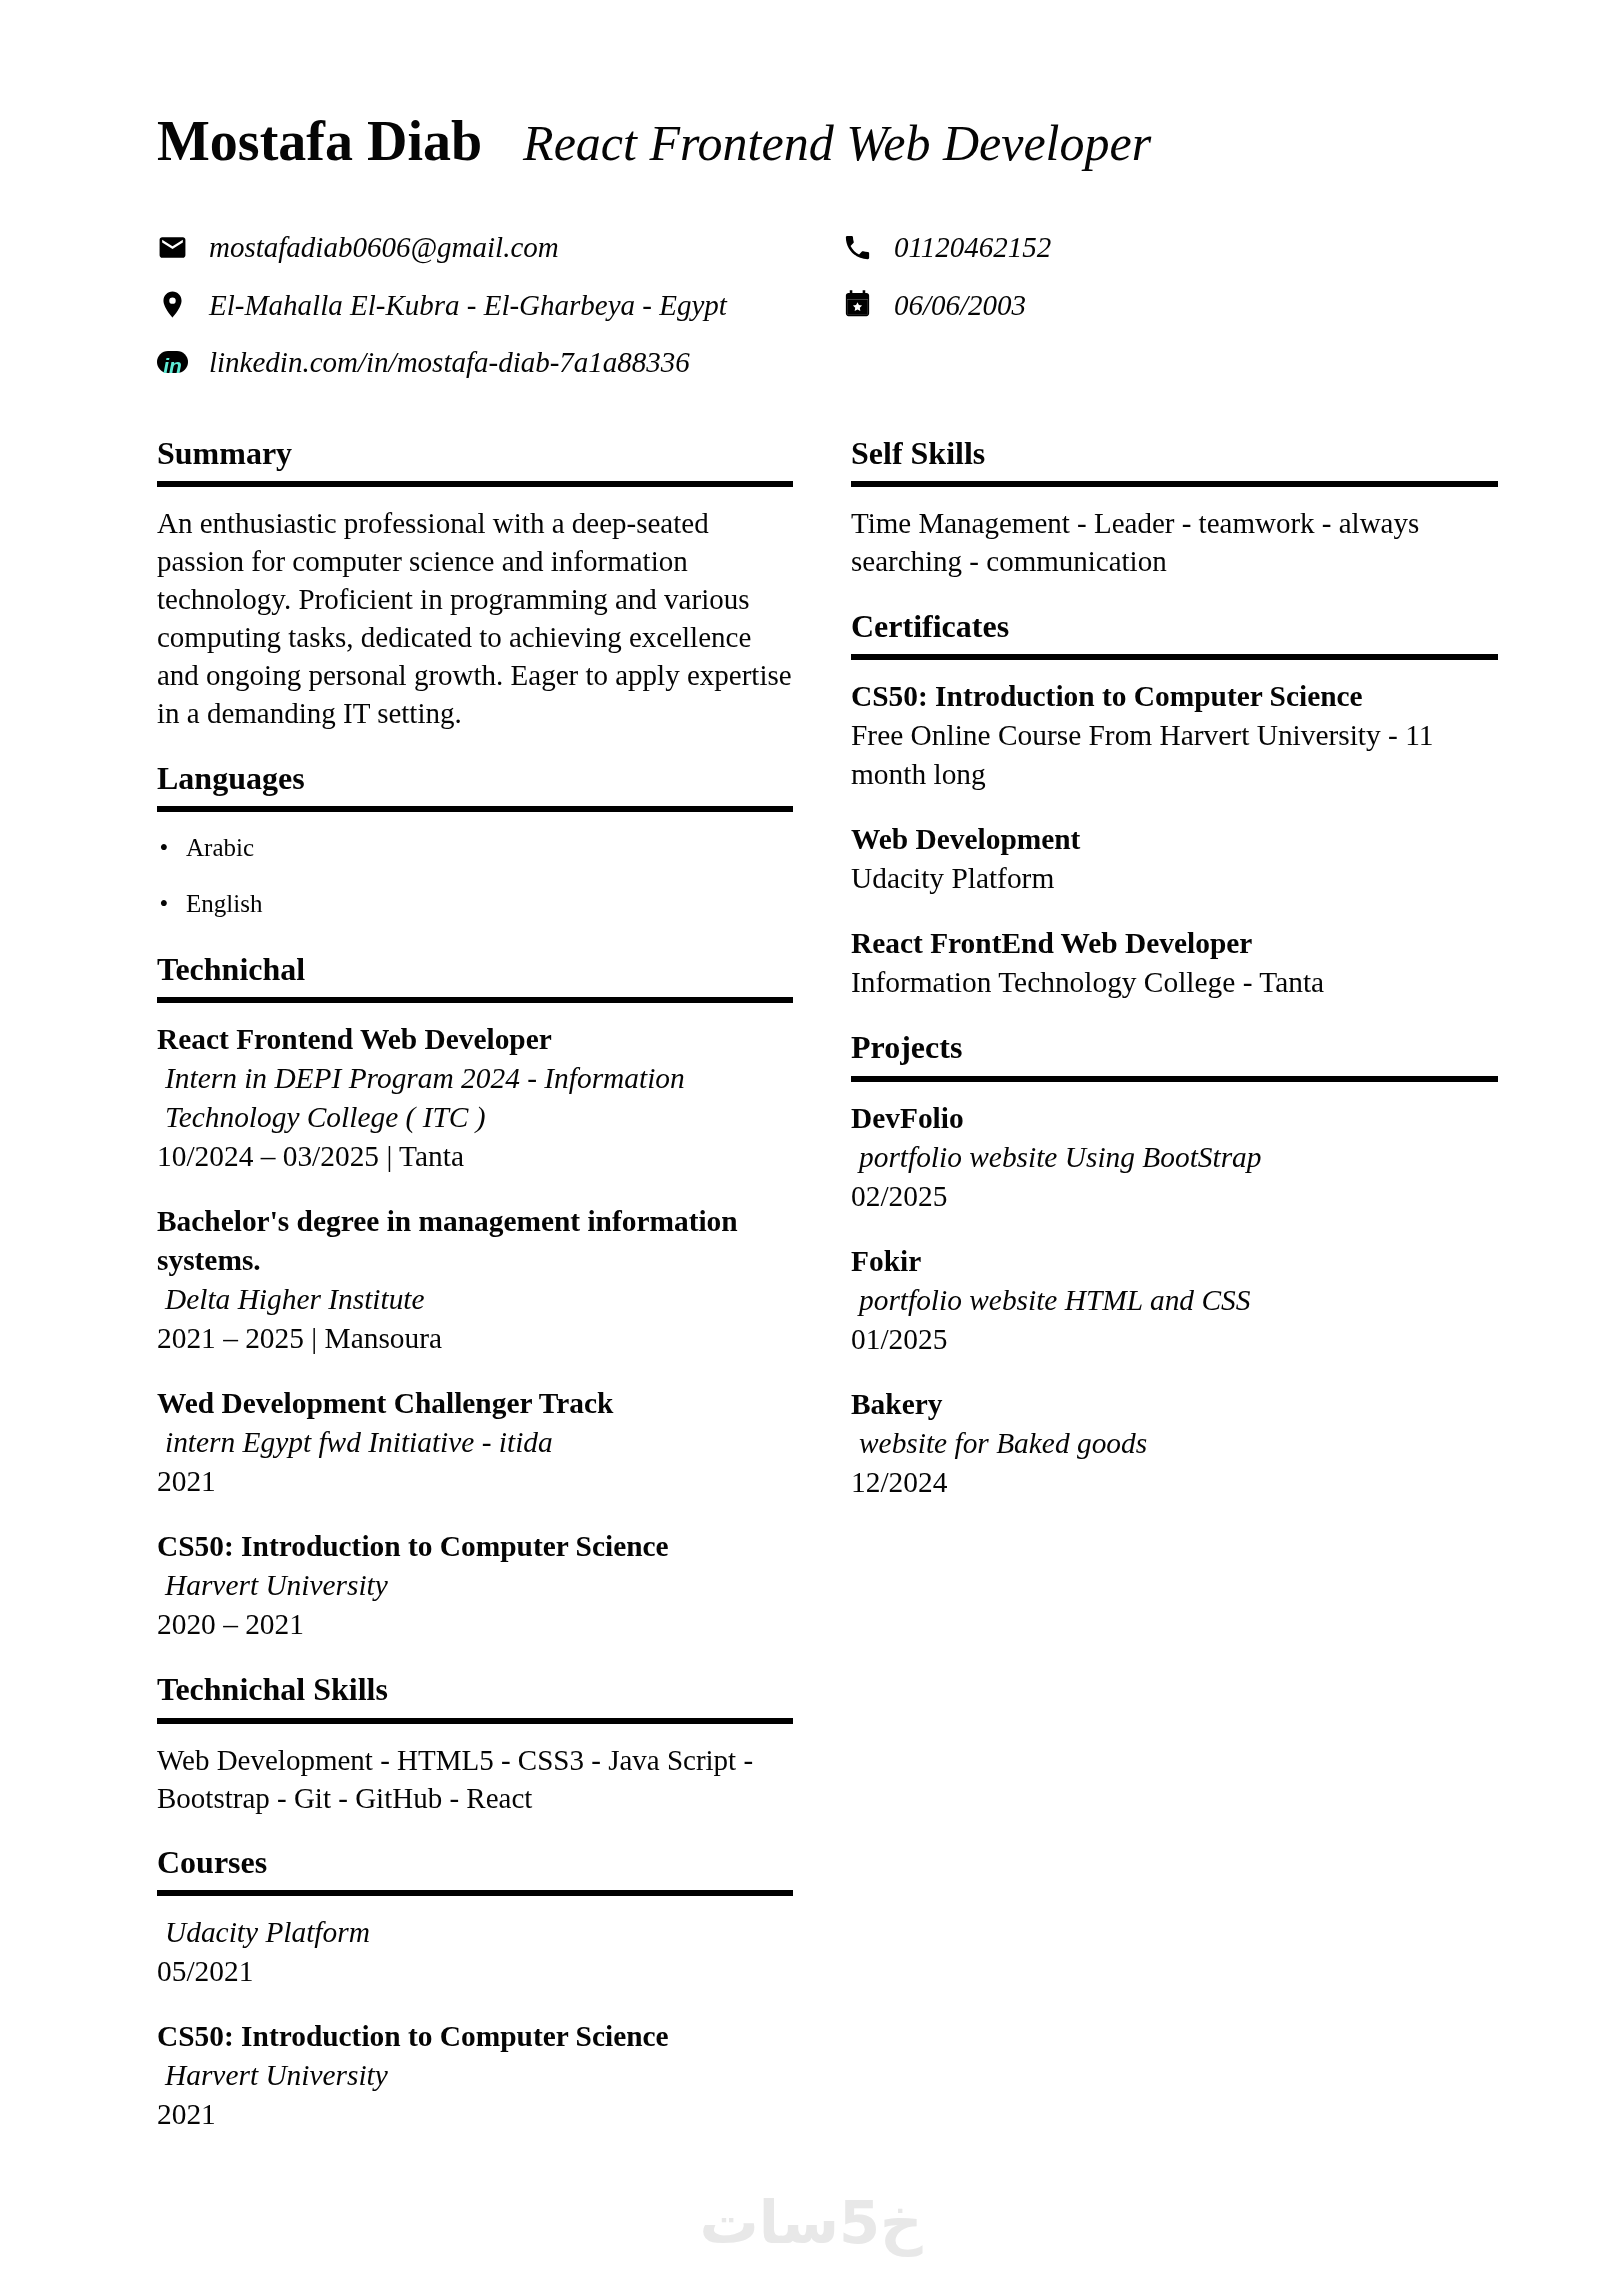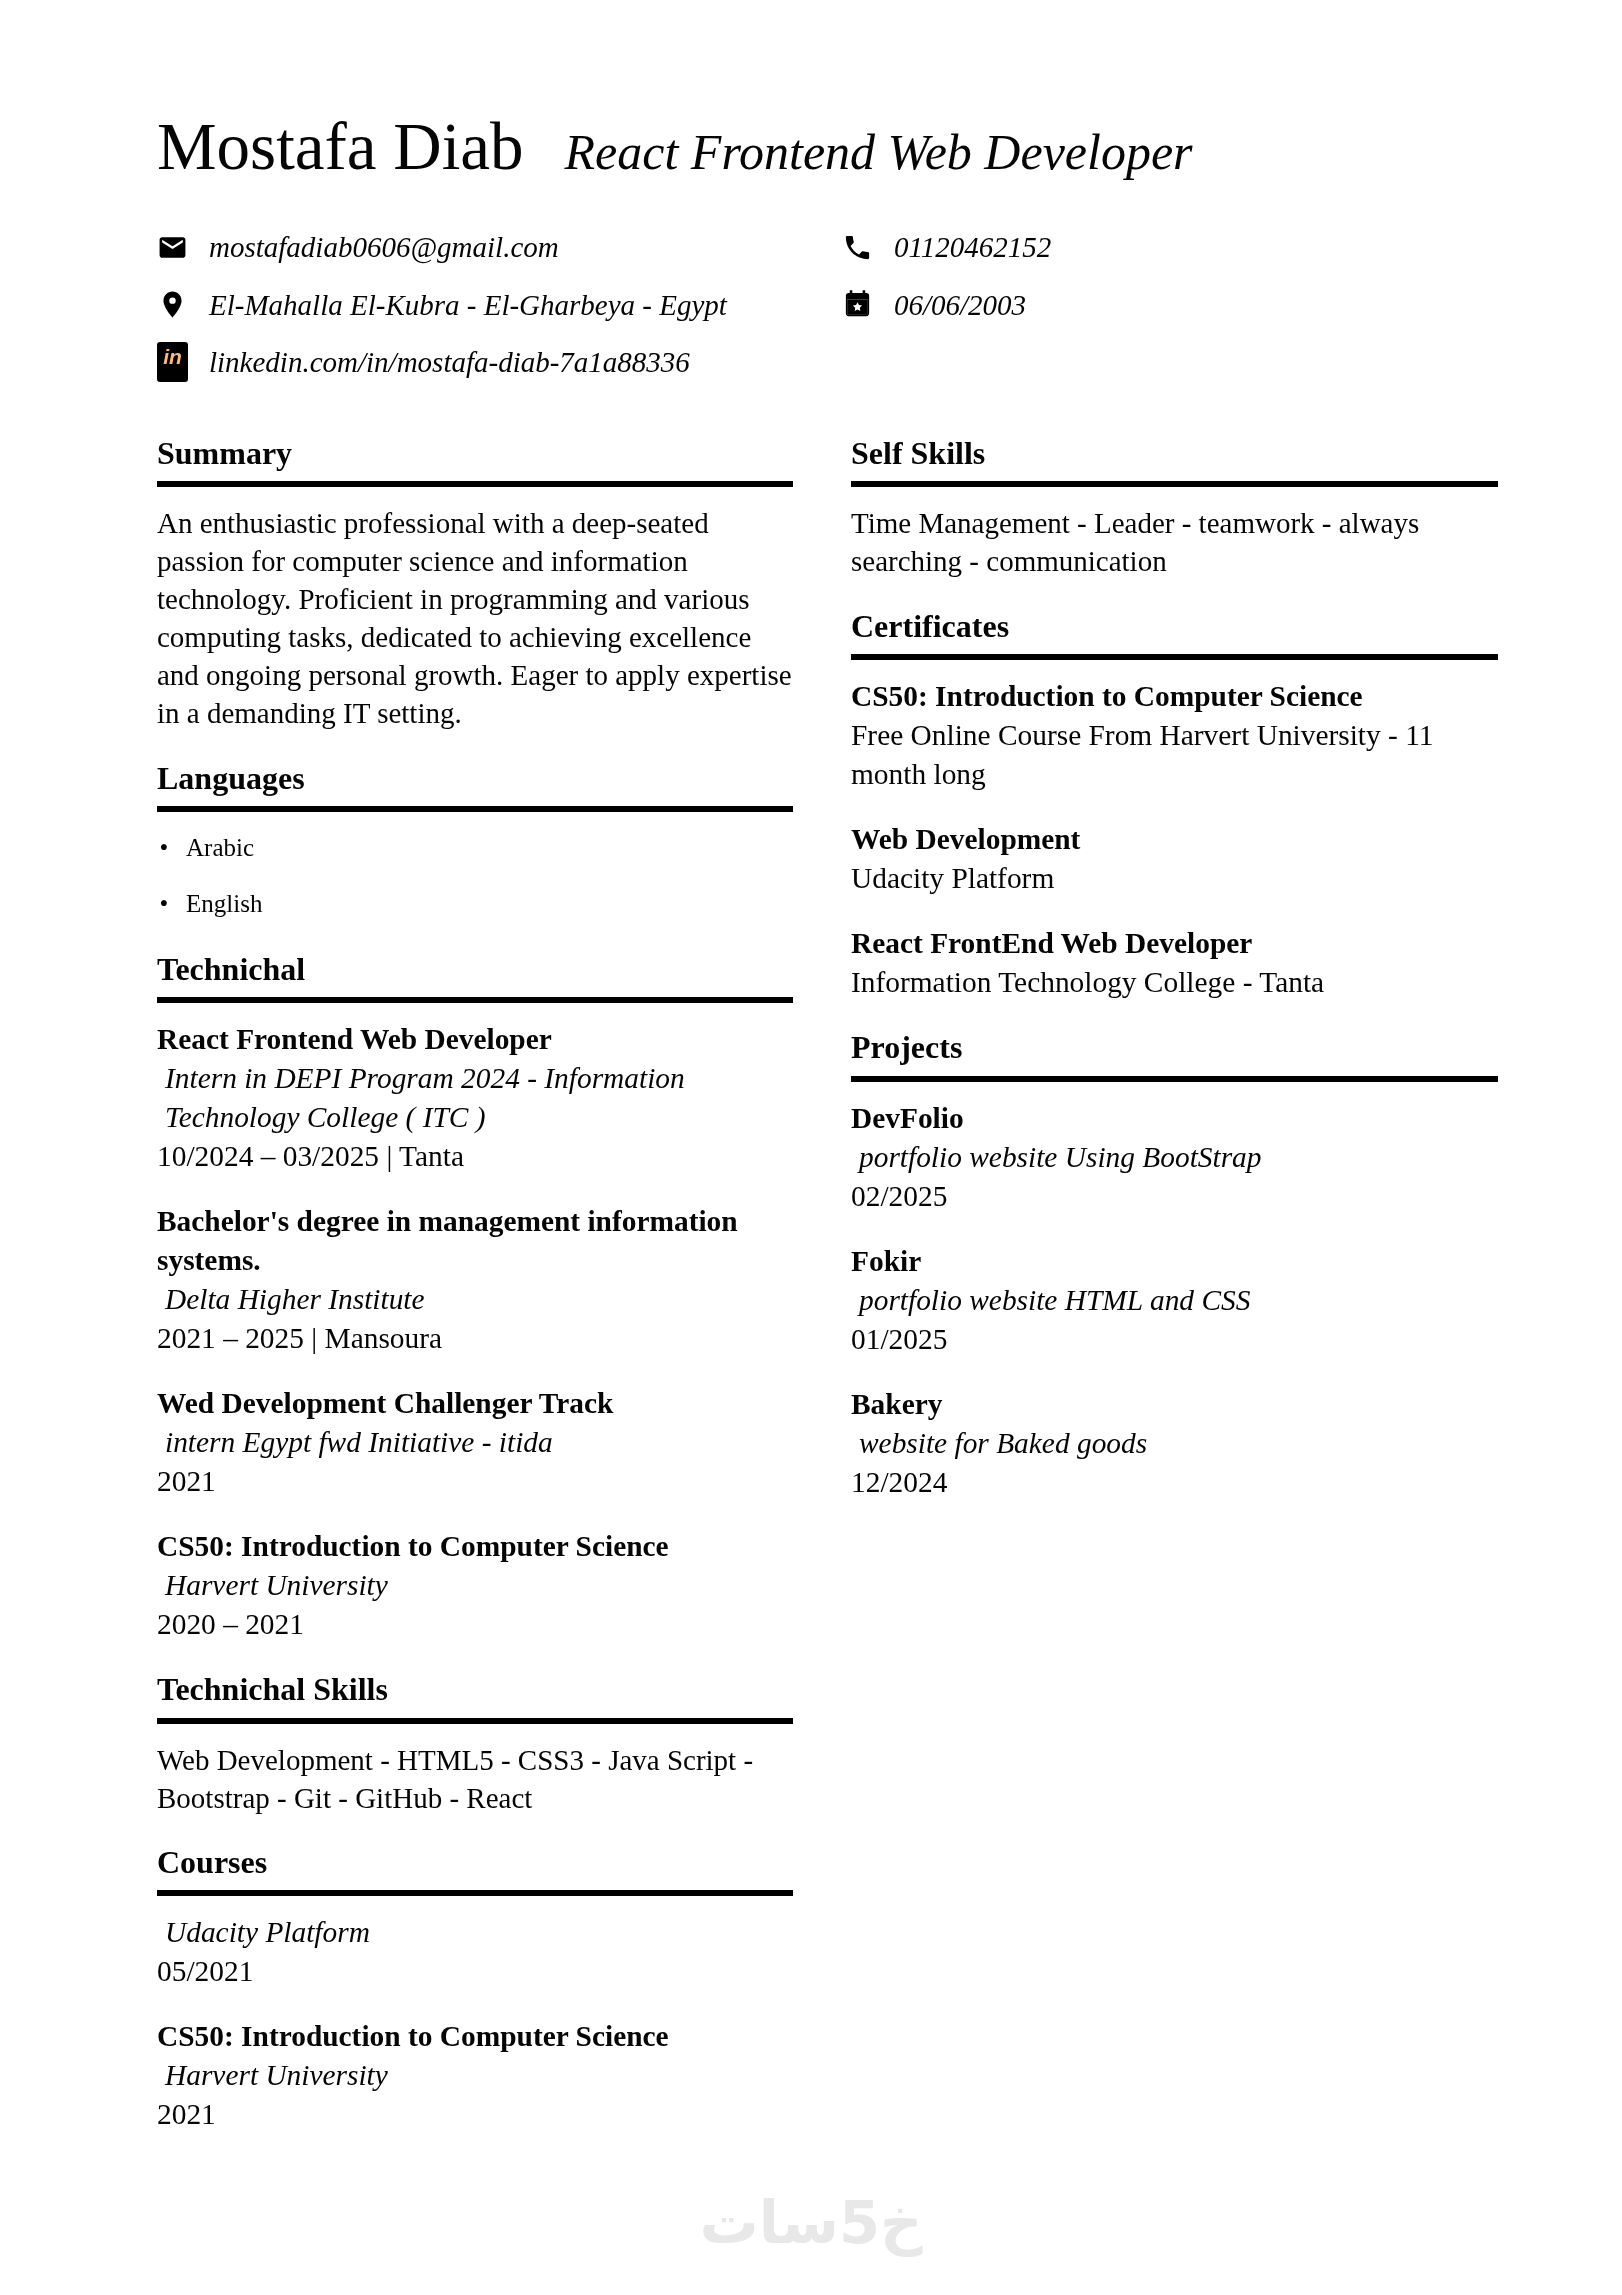--- a/index.html
+++ b/index.html
@@ -18,23 +18,23 @@
     position: absolute;
     left: 157px;
     top: 113px;
     display: flex;
     align-items: baseline;
     gap: 41px;
     white-space: nowrap;
   }
   .name-row h1 {
     margin: 0;
-    font-size: 67px;
+    font-size: 56px;
     line-height: 1;
-    font-weight: normal;
+    font-weight: bold;
   }
   .job-title {
     font-size: 50px;
     line-height: 1;
     font-style: italic;
   }
 
   
   .contact { position: absolute; top: 230px; font-style: italic; }
   .contact-left  { left: 157px; }
@@ -43,24 +43,24 @@
     display: flex;
     align-items: center;
     gap: 21px;
     height: 34px;
     margin-bottom: 23.6px;
   }
   .contact-item .txt { font-size: 29px; line-height: 34px; white-space: nowrap; }
   .cicon { width: 31px; height: 31px; flex: 0 0 31px; }
   .cicon svg { width: 31px; height: 31px; display: block; }
   .linkedin-badge {
-    width: 31px; height: 40px;
+    width: 31px; height: 22px;
     background: #000;
-    border-radius: 3px;
-    color: #fdba74;
+    border-radius: 14px;
+    color: #5eead4;
     font-family: "Liberation Sans", sans-serif;
     font-weight: bold;
     font-size: 21px;
     line-height: 30px;
     text-align: center;
   }
 
   
   .col { position: absolute; top: 419px; }
   .col-left  { left: 157px;  width: 636px; }

